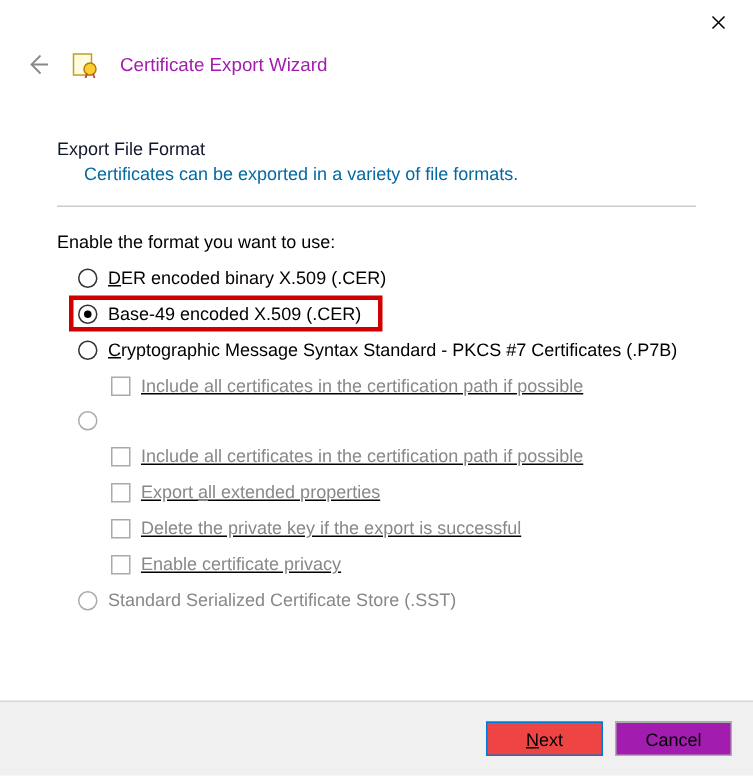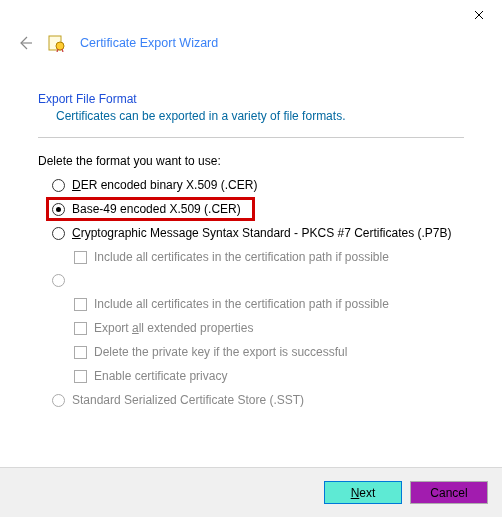--- a/index.html
+++ b/index.html
@@ -34,26 +34,26 @@
     width: 18px; height: 18px;
     color: #888;
     display:flex; align-items:center; justify-content:center;
   }
   .back-arrow svg { width: 16px; height: 16px; }
   .wizard-icon {
     width: 18px; height: 18px; position: relative;
   }
   .wizard-title {
     font-size: 12.5px;
-    color: #3b82f6;
+    color: #a21caf;
   }
   .body {
     padding: 34px 38px 0 38px;
   }
-  .section-title { font-weight: 400; color:#1d4ed8; }
+  .section-title { font-weight: 400; color:#0f172a; }
   .section-desc { padding-left: 18px; margin-top: 3px; color:#0369a1; }
   .hline {
     border: none; border-top: 1px solid #ccc;
     margin: 14px 0 16px 0;
   }
   .select-label { margin-bottom: 10px; }
   .options { padding-left: 14px; }
   .opt-row {
     display: flex; align-items: center; gap: 7px;
     margin-bottom: 10px;
@@ -66,21 +66,21 @@
     flex-shrink: 0;
   }
   .radio.selected::after {
     content: ""; width: 5px; height: 5px; background: #000; border-radius: 50%;
   }
   .radio.disabled { border-color: #aaa; }
   .checkbox {
     width: 13px; height: 13px; border: 1px solid #aaa; background: #fff;
     flex-shrink: 0;
   }
-  .sub-opts { padding-left: 22px; }
+  .sub-opts { padding-left: 22px; text-decoration: underline; }
   .sub-row {
     display: flex; align-items: center; gap: 7px;
     margin-bottom: 10px;
     color: #888;
   }
   .highlight-box {
     position: absolute;
     border: 3px solid #d00000;
     left: -6px; top: -5px;
     width: 209px; height: 24px;
@@ -102,21 +102,21 @@
   .btn {
     min-width: 78px; height: 23px;
     background: #a21caf;
     border: 1px solid #adadad;
     font-family: inherit; font-size: 12px;
     padding: 0 10px;
     cursor: pointer;
   }
   .btn.default {
     border: 1.5px solid #0078d7;
-    background: #5eead4;
+    background: #ef4444;
   }
 </style>
 </head>
 <body>
 
 <div class="titlebar">
   <div class="titlebar-close" title="Close">
     <svg viewBox="0 0 10 10">
         <path d="M1 1 L9 9 M9 1 L1 9" stroke="#000" stroke-width="1" fill="none"></path>
       </svg>
@@ -137,21 +137,21 @@
         <path d="M10 15 L9 18 M14 15 L15 18" stroke="#cc4444" stroke-width="1.3"></path>
       </svg>
   </div>
   <div class="wizard-title">Certificate Export Wizard</div>
 </div>
 
 <div class="body">
   <div class="section-title">Export File Format</div>
   <div class="section-desc">Certificates can be exported in a variety of file formats.</div>
   <hr class="hline">
-  <div class="select-label">Delete the format you want to use:</div>
+  <div class="select-label">Enable the format you want to use:</div>
 
   <div class="options">
 
     <div class="opt-row">
       <span class="radio"></span>
       <span><span></span><span class="underline">D</span><span>ER encoded binary X.509 (.CER)</span></span>
     </div>
 
     <div class="opt-row">
       <div class="highlight-box"></div>

